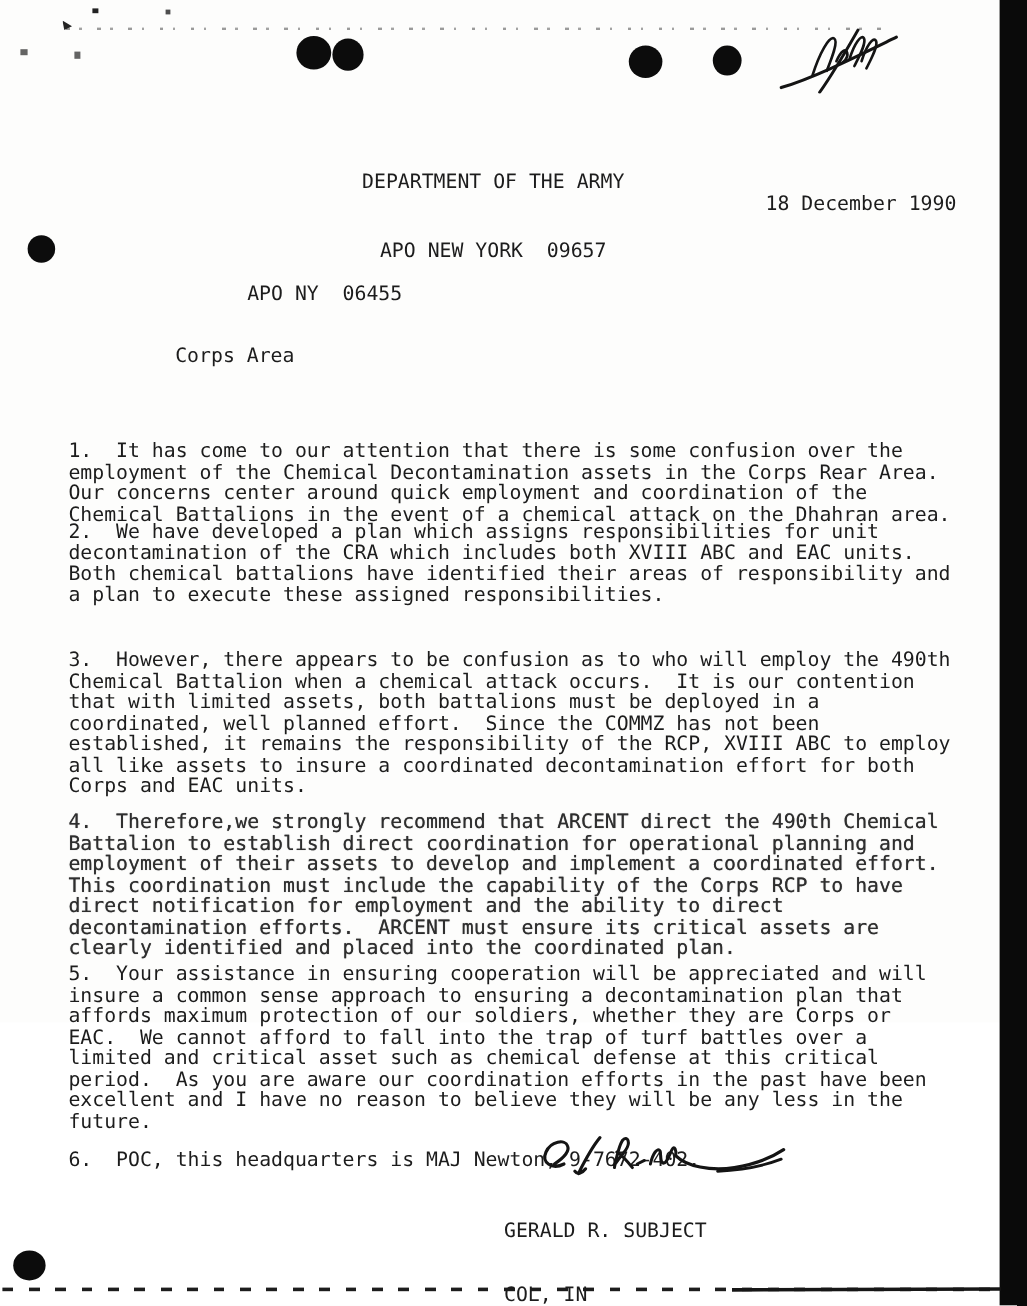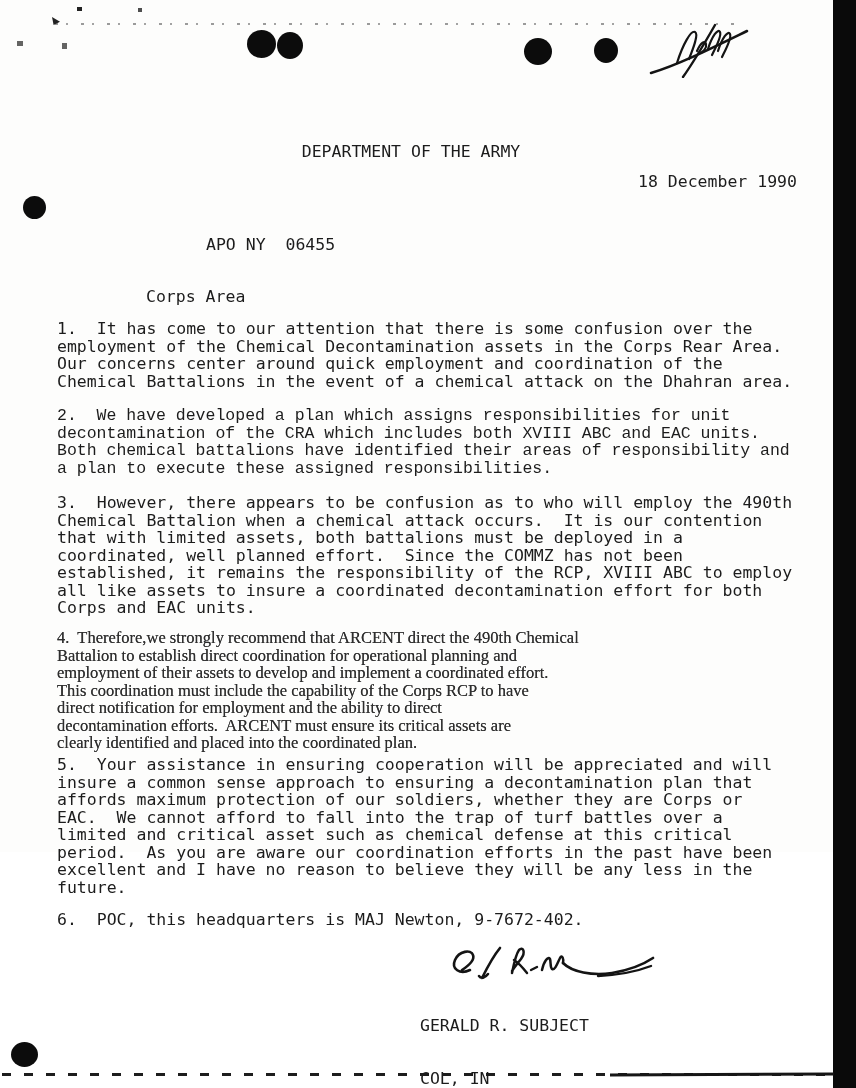--- a/index.html
+++ b/index.html
@@ -16,21 +16,21 @@
   .typed{
     position:absolute;
     font-size:16.5px;line-height:17.5px;
     white-space:pre;
     color:#1c1c1c;
     letter-spacing:0;
   }
   .header-block{left:0;width:822px;text-align:center;line-height:19px;}
   .memo-indent{margin-left:149px;}
   .subject-indent{margin-left:89px;}
-  .para{left:57px;}
+  .para{left:57px;margin-top:47px;}
   
   .fade{color:#2e2e2e;text-shadow:0 0 0.6px #555;}
   .scan-bar{
     position:absolute;top:0;right:0;width:23px;height:1088px;
     background:#0a0a0a;
   }
   .punch{
     position:absolute;background:#0c0c0c;border-radius:50%;
   }
   .dash-line-top{
@@ -78,48 +78,49 @@
     <path d="M3,51 C30,43 64,26 99,9" stroke-width="2.6"></path>
     <path d="M35,55 C45,41 59,17 67,3" stroke-width="2.4"></path>
     <path d="M29,41 C35,22 43,8 47,10 C51,12 45,27 41,37" stroke-width="2.2"></path>
     <path d="M49,29 C53,20 57,18 58,22 C59,26 55,31 51,31" stroke-width="2.2"></path>
     <path d="M60,27 C64,14 70,6 72,10 C74,14 68,25 64,33" stroke-width="2.2"></path>
     <path d="M70,29 C74,16 80,8 82,12 C84,16 78,27 74,35" stroke-width="2.2"></path>
   </svg>
 
   <div class="typed header-block" style="top:104px;">
     <div>DEPARTMENT OF THE ARMY</div>
+    <div>APO NEW YORK  09657</div>
   </div>
 
-  <div class="typed" style="left:638px;top:173px;">18 December 1990</div>
+  <div class="typed" style="left:638px;top:161px;">18 December 1990</div>
 
   <div class="typed" style="left:57px;top:201px;">
     <div class="memo-indent">APO NY  06455</div>
   </div>
 
   <div class="typed" style="left:57px;top:253px;">
     <div class="subject-indent">Corps Area</div>
   </div>
 
   <div class="typed para" style="top:320px;">1.  It has come to our attention that there is some confusion over the
 employment of the Chemical Decontamination assets in the Corps Rear Area.
 Our concerns center around quick employment and coordination of the
 Chemical Battalions in the event of a chemical attack on the Dhahran area.</div>
-  <div class="typed para" style="top:407px;font-family:Liberation Mono, monospace;">2.  We have developed a plan which assigns responsibilities for unit
+  <div class="typed para" style="top:387px;">2.  We have developed a plan which assigns responsibilities for unit
 decontamination of the CRA which includes both XVIII ABC and EAC units.
 Both chemical battalions have identified their areas of responsibility and
 a plan to execute these assigned responsibilities.</div>
   <div class="typed para" style="top:494px;">3.  However, there appears to be confusion as to who will employ the 490th
 Chemical Battalion when a chemical attack occurs.  It is our contention
 that with limited assets, both battalions must be deployed in a
 coordinated, well planned effort.  Since the COMMZ has not been
 established, it remains the responsibility of the RCP, XVIII ABC to employ
 all like assets to insure a coordinated decontamination effort for both
 Corps and EAC units.</div>
-  <div class="typed para fade" style="top:629px;font-family:Liberation Serif, serif;">4.  Therefore,we strongly recommend that ARCENT direct the 490th Chemical
+  <div class="typed para fade" style="top:629px;">4.  Therefore,we strongly recommend that ARCENT direct the 490th Chemical
 Battalion to establish direct coordination for operational planning and
 employment of their assets to develop and implement a coordinated effort.
 This coordination must include the capability of the Corps RCP to have
 direct notification for employment and the ability to direct
 decontamination efforts.  ARCENT must ensure its critical assets are
 clearly identified and placed into the coordinated plan.</div>
   <div class="typed para" style="top:756px;">5.  Your assistance in ensuring cooperation will be appreciated and will
 insure a common sense approach to ensuring a decontamination plan that
 affords maximum protection of our soldiers, whether they are Corps or
 EAC.  We cannot afford to fall into the trap of turf battles over a

